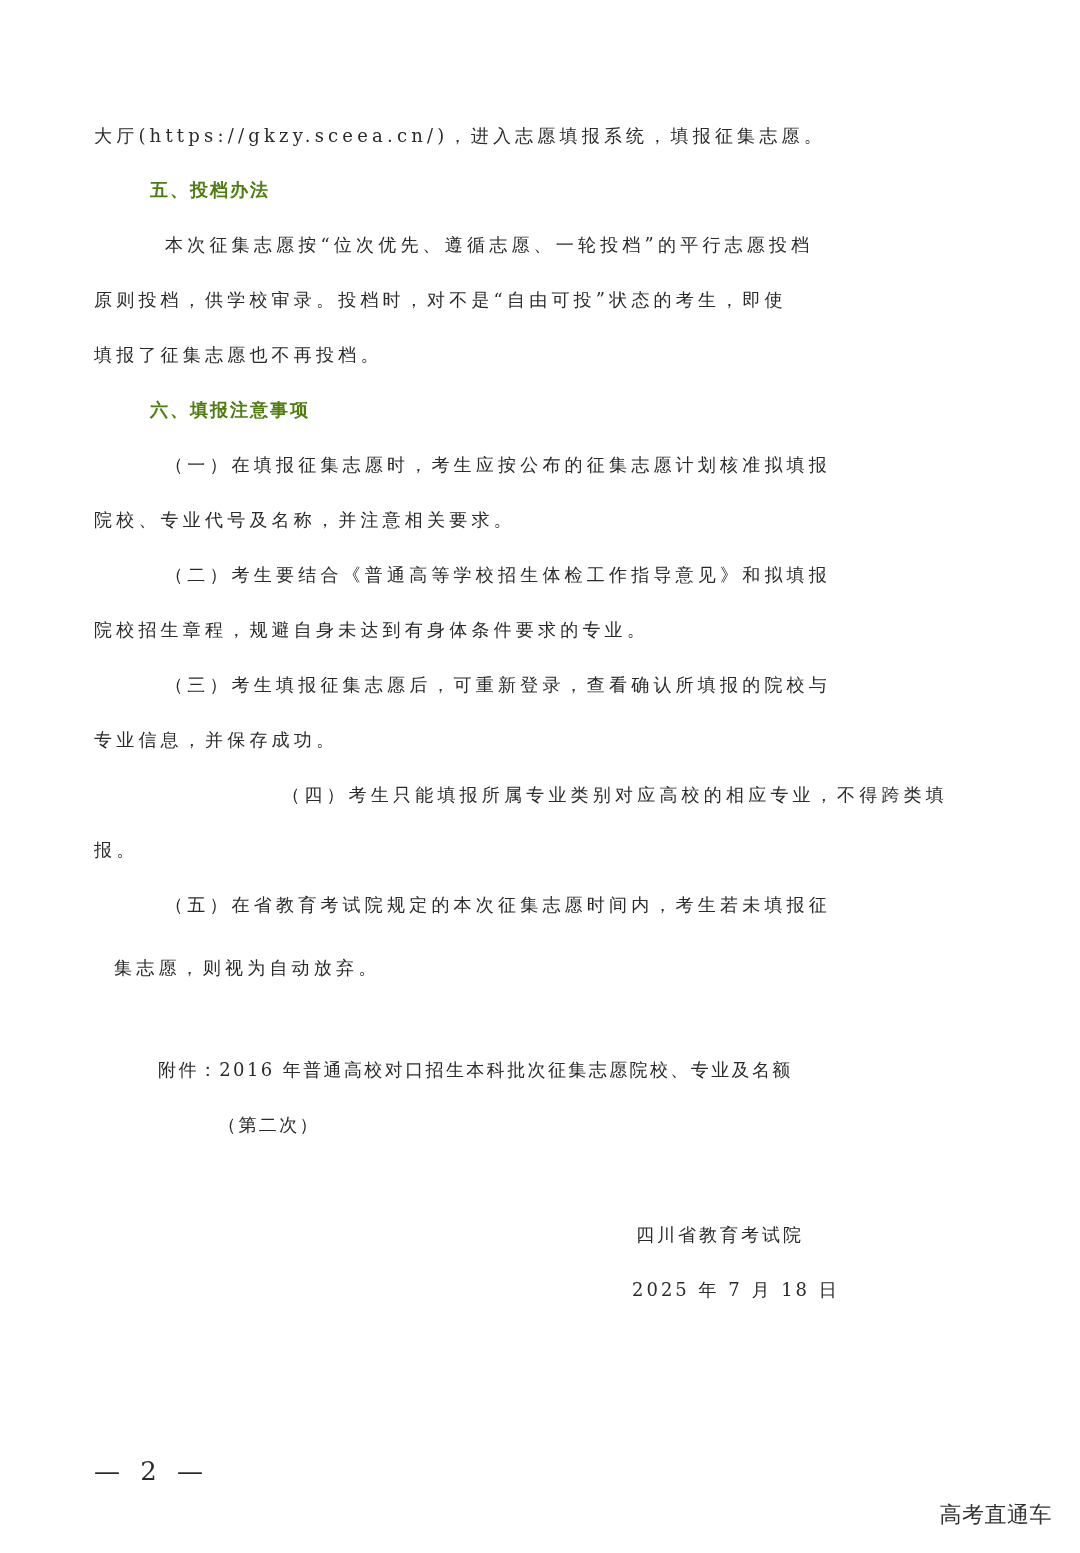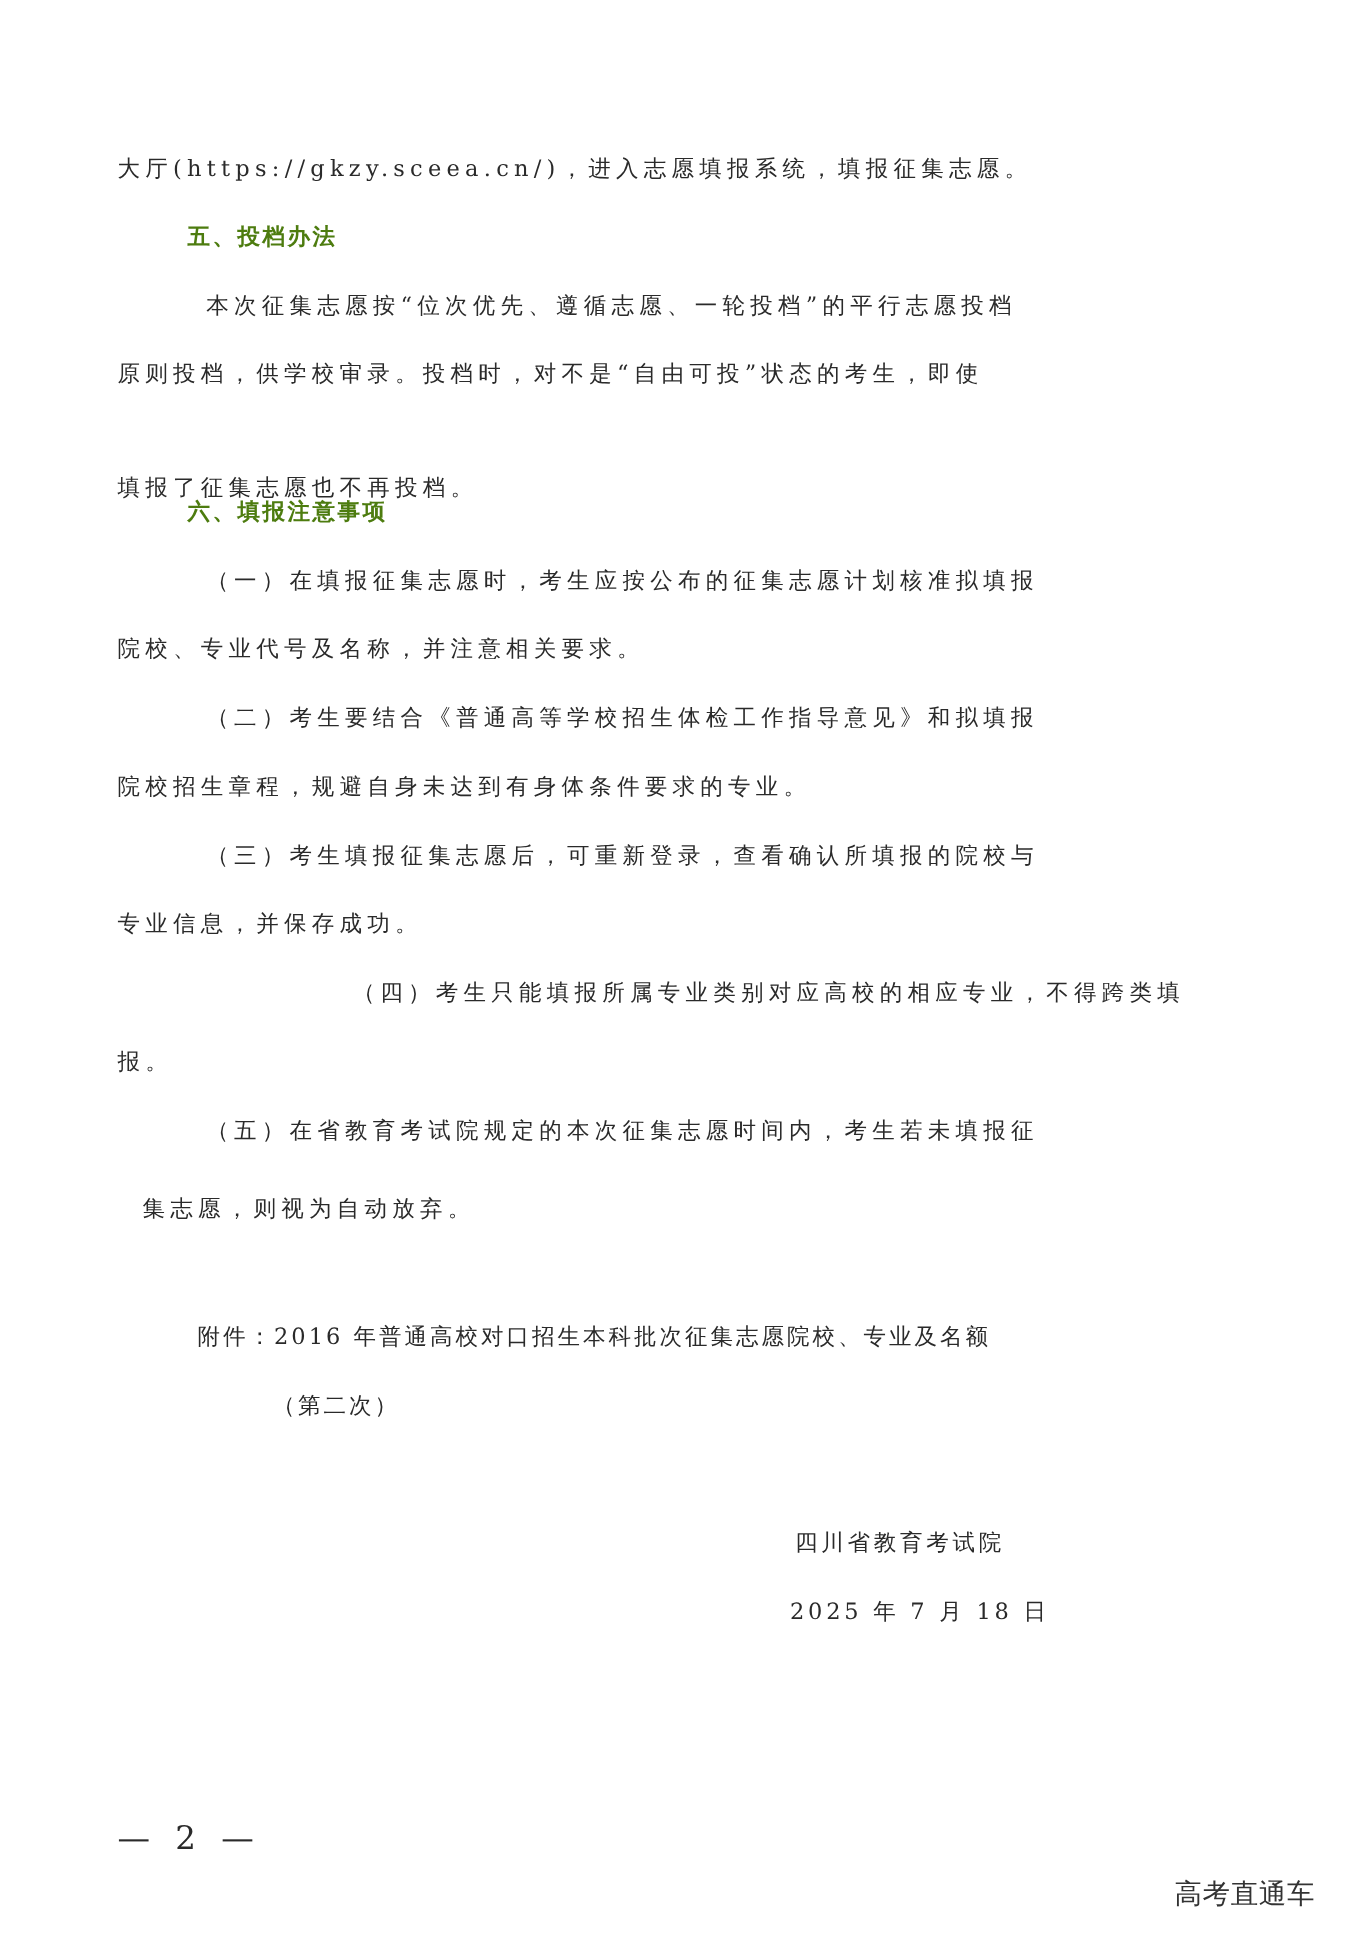--- a/index.html
+++ b/index.html
@@ -58,21 +58,21 @@
 <body>
 
 <div>
 
   <div class="line" style="top:120px;">大厅(https://gkzy.sceea.cn/)，进入志愿填报系统，填报征集志愿。</div>
 
   <div class="line heading" style="top:174px;">五、投档办法</div>
 
   <div class="line indent" style="top:229px;">本次征集志愿按“位次优先、遵循志愿、一轮投档”的平行志愿投档</div>
   <div class="line" style="top:284px;">原则投档，供学校审录。投档时，对不是“自由可投”状态的考生，即使</div>
-  <div class="line" style="top:339px;margin-top:36px;">填报了征集志愿也不再投档。</div>
+  <div class="line" style="top:339px;">填报了征集志愿也不再投档。</div>
 
   <div class="line heading" style="top:394px;">六、填报注意事项</div>
 
   <div class="line indent" style="top:449px;">（一）在填报征集志愿时，考生应按公布的征集志愿计划核准拟填报</div>
   <div class="line" style="top:504px;">院校、专业代号及名称，并注意相关要求。</div>
 
   <div class="line indent" style="top:559px;">（二）考生要结合《普通高等学校招生体检工作指导意见》和拟填报</div>
   <div class="line" style="top:614px;">院校招生章程，规避自身未达到有身体条件要求的专业。</div>
 
   <div class="line indent" style="top:669px;">（三）考生填报征集志愿后，可重新登录，查看确认所填报的院校与</div>

